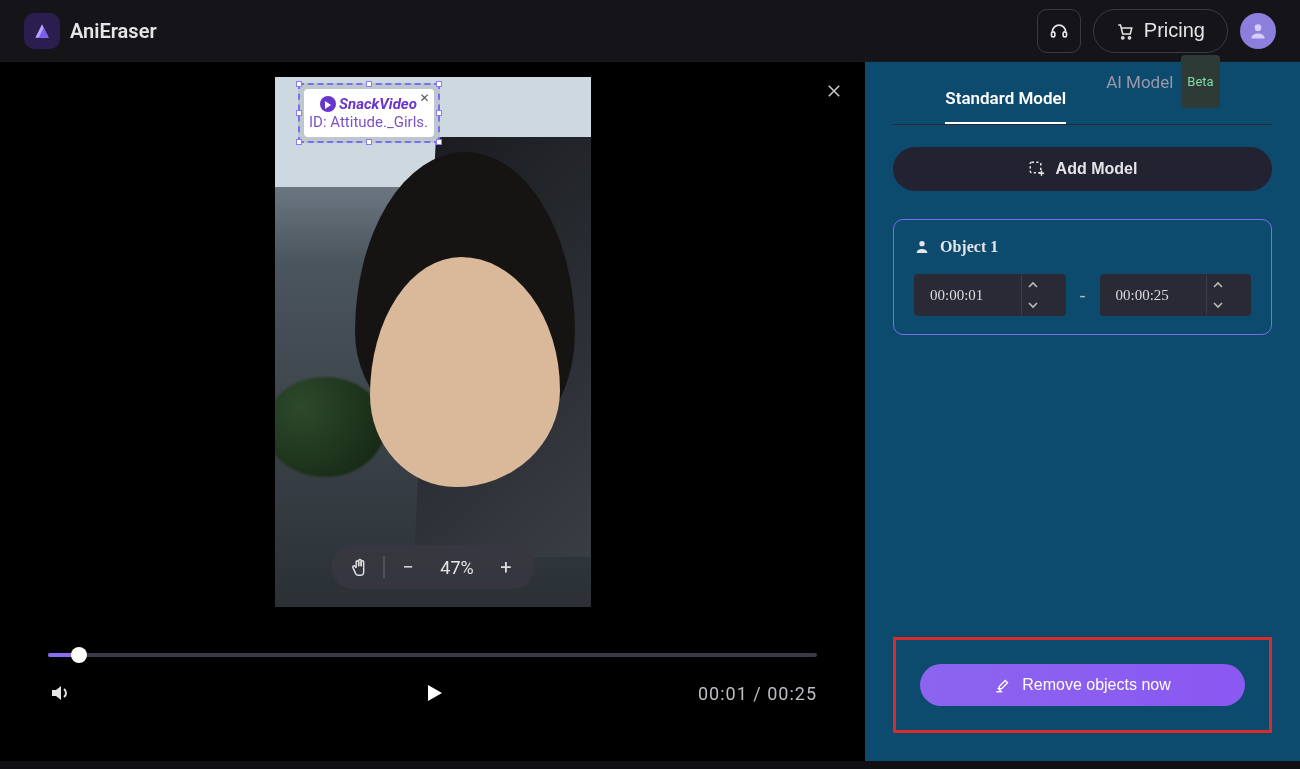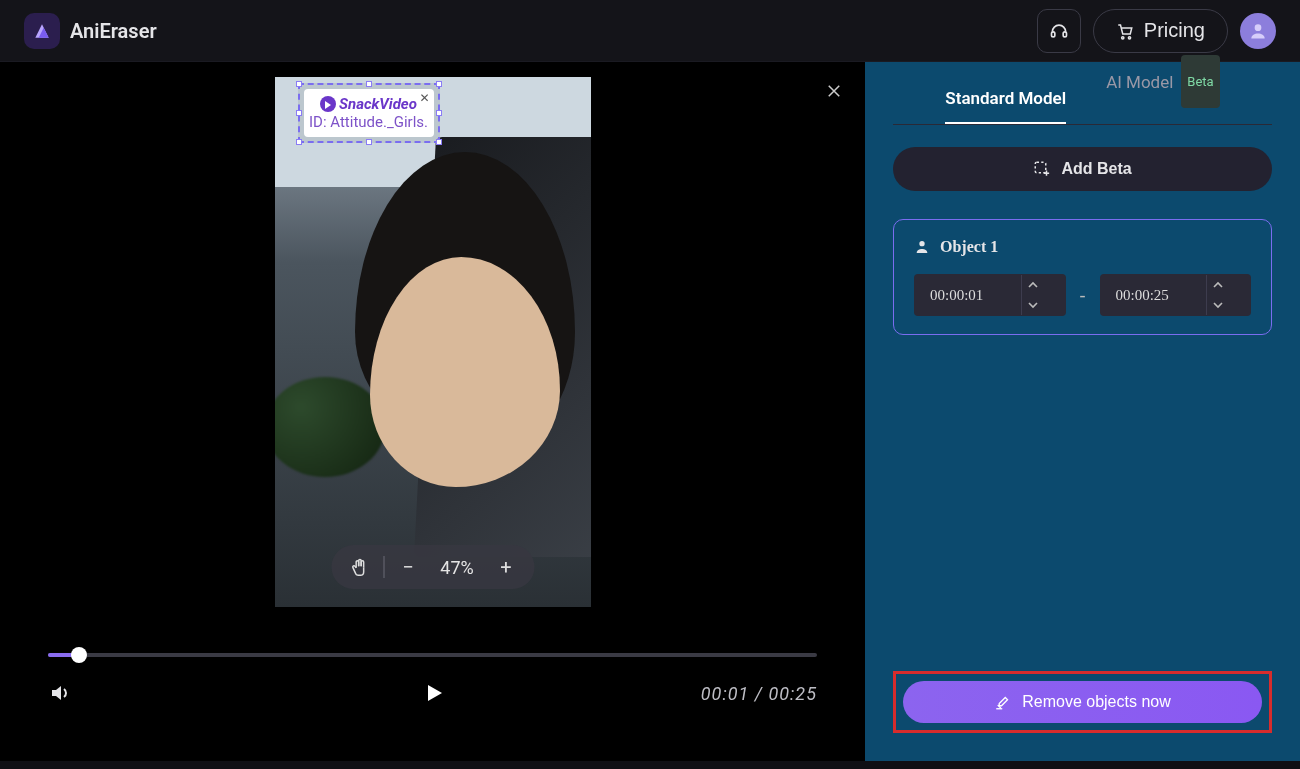--- a/index.html
+++ b/index.html
@@ -199,21 +199,21 @@
     position:absolute; left:4%; top:50%;
     width:16px; height:16px;
     background:#fff; border-radius:50%;
     transform:translate(-50%,-50%);
   }
   .ctrl-row {
     display:flex; align-items:center; justify-content:space-between;
   }
   .ctrl-left, .ctrl-center, .ctrl-right { display:flex; align-items:center; }
   .ctrl-center { position:absolute; left:50%; transform:translateX(-50%);}
-  .controls { position:relative;font-style:italic; }
+  .controls { position:relative; }
   .time-text { color:#bdbdc4; font-size:18px; letter-spacing:1px;}
 
   
   .side {
     width: 435px;
     background: #0c4a6e;
     padding: 0 28px 28px 28px;
     display:flex; flex-direction:column;
     position: relative;
   }
@@ -264,21 +264,21 @@
     border-radius:4px;
     display:flex; align-items:center;
     padding:0 22px 0 16px;
   }
   .time-val { flex:1; color:#ddd; font-size:15px; }
   .spinner { display:flex; flex-direction:column; border-left:1px solid #3d3c4e;}
   .spin-btn { width:22px; height:20px; display:flex; align-items:center; justify-content:center; color:#bbb; cursor:pointer;}
   .dash { color:#bbb; font-size:18px;}
   .remove-wrap {
     margin-top:auto;
-    padding: 7px;
+    padding: 24px;
     border: 3px solid #d82c2c;
   }
   .remove-btn {
     width:100%; height:42px;
     border:none; border-radius:21px;
     background: linear-gradient(90deg,#8c64ef,#8a58f2);
     color:#fff; font-size:16px; font-weight:500;
     display:flex; align-items:center; justify-content:center; gap:10px;
     cursor:pointer;
   }
@@ -422,21 +422,21 @@
     </div>
     <div class="tab-underline"></div>
 
     <button class="add-area">
       <span>
         <svg width="18" height="18" viewBox="0 0 24 24" fill="none" stroke="#e5e5e8" stroke-width="2">
             <rect x="3" y="3" width="14" height="14" rx="2" stroke-dasharray="3 3"></rect>
             <path d="M18 14v7M14.5 17.5h7"></path>
           </svg>
       </span>
-      <span>Add Beta</span>
+      <span>Add Model</span>
     </button>
 
     <div class="object-card">
       <div class="obj-title">
         <span>
           <svg width="16" height="16" viewBox="0 0 24 24" fill="#e5e5e8">
               <circle cx="12" cy="7" r="4"></circle>
               <path d="M4 21c0-4 4-6 8-6s8 2 8 6"></path>
             </svg>
         </span>

